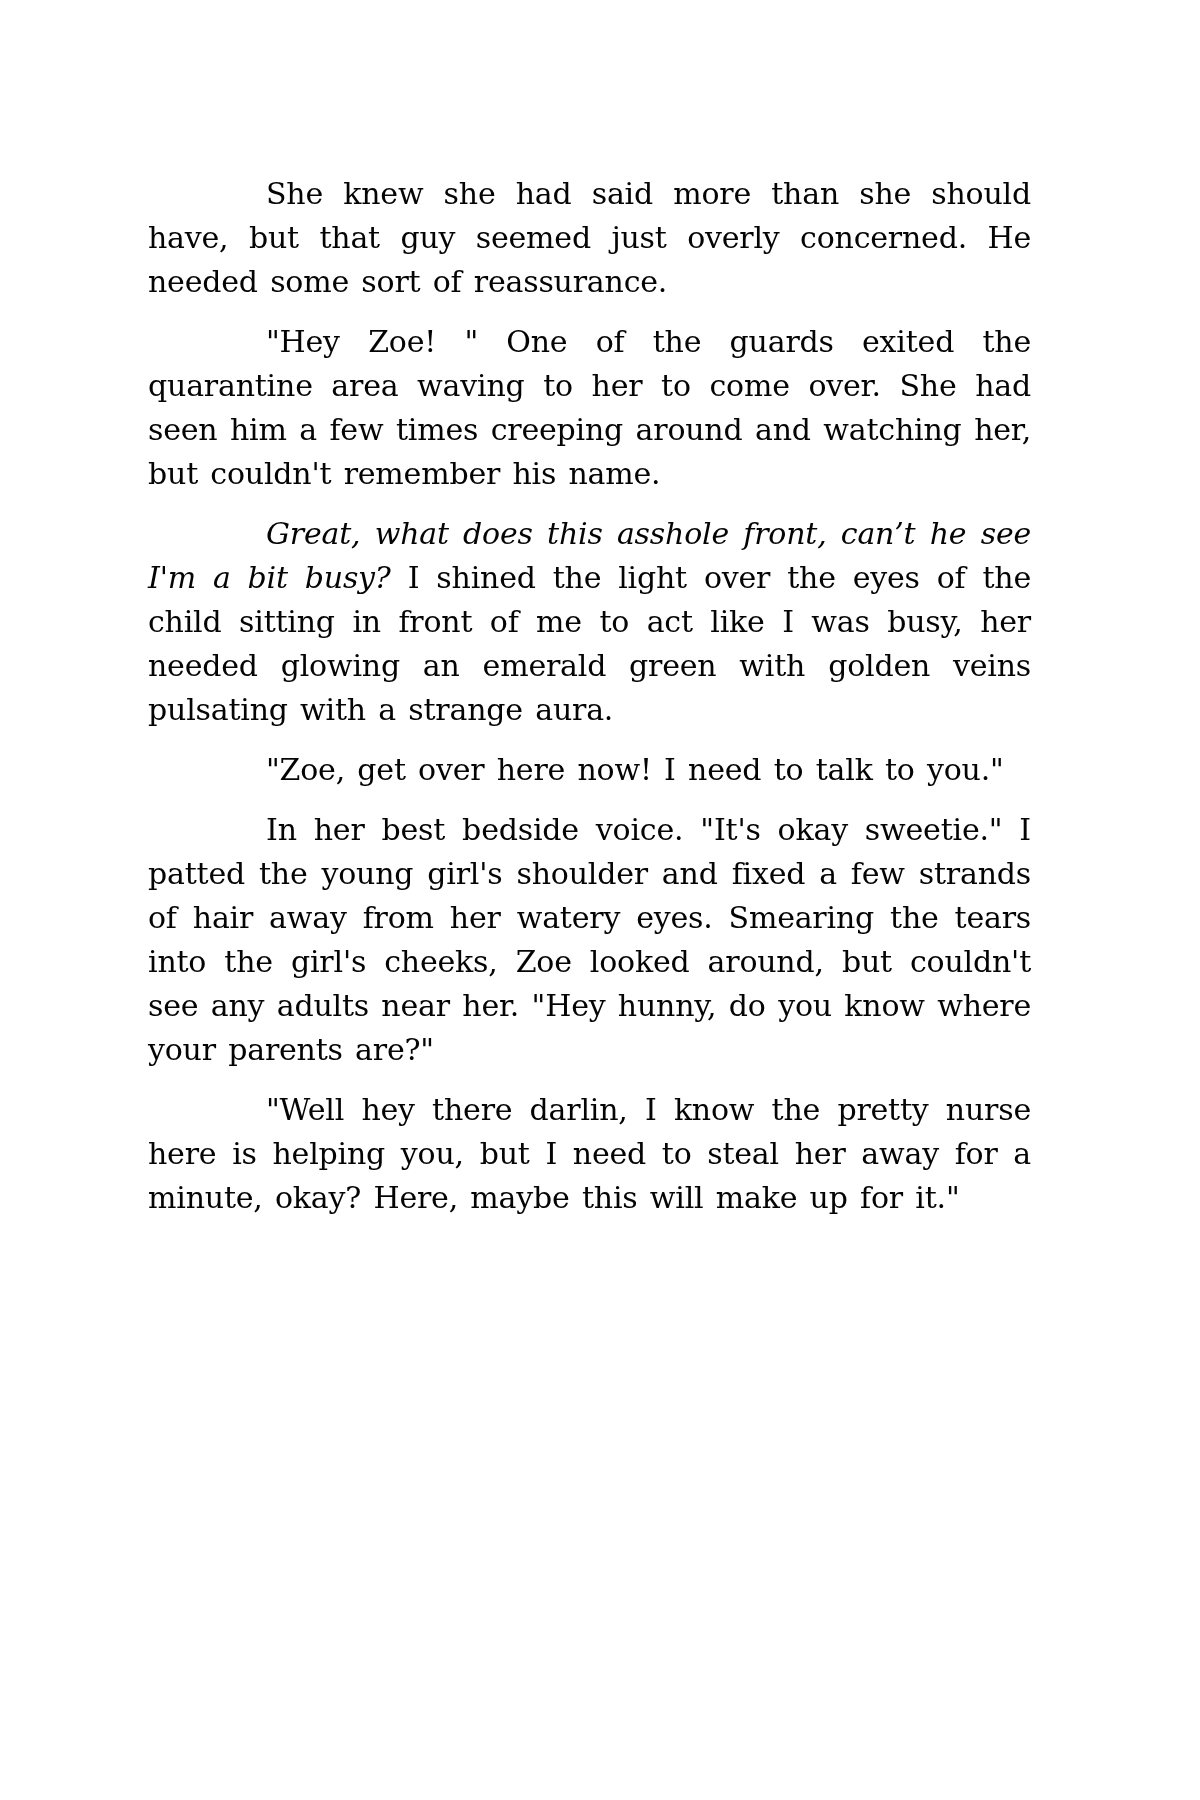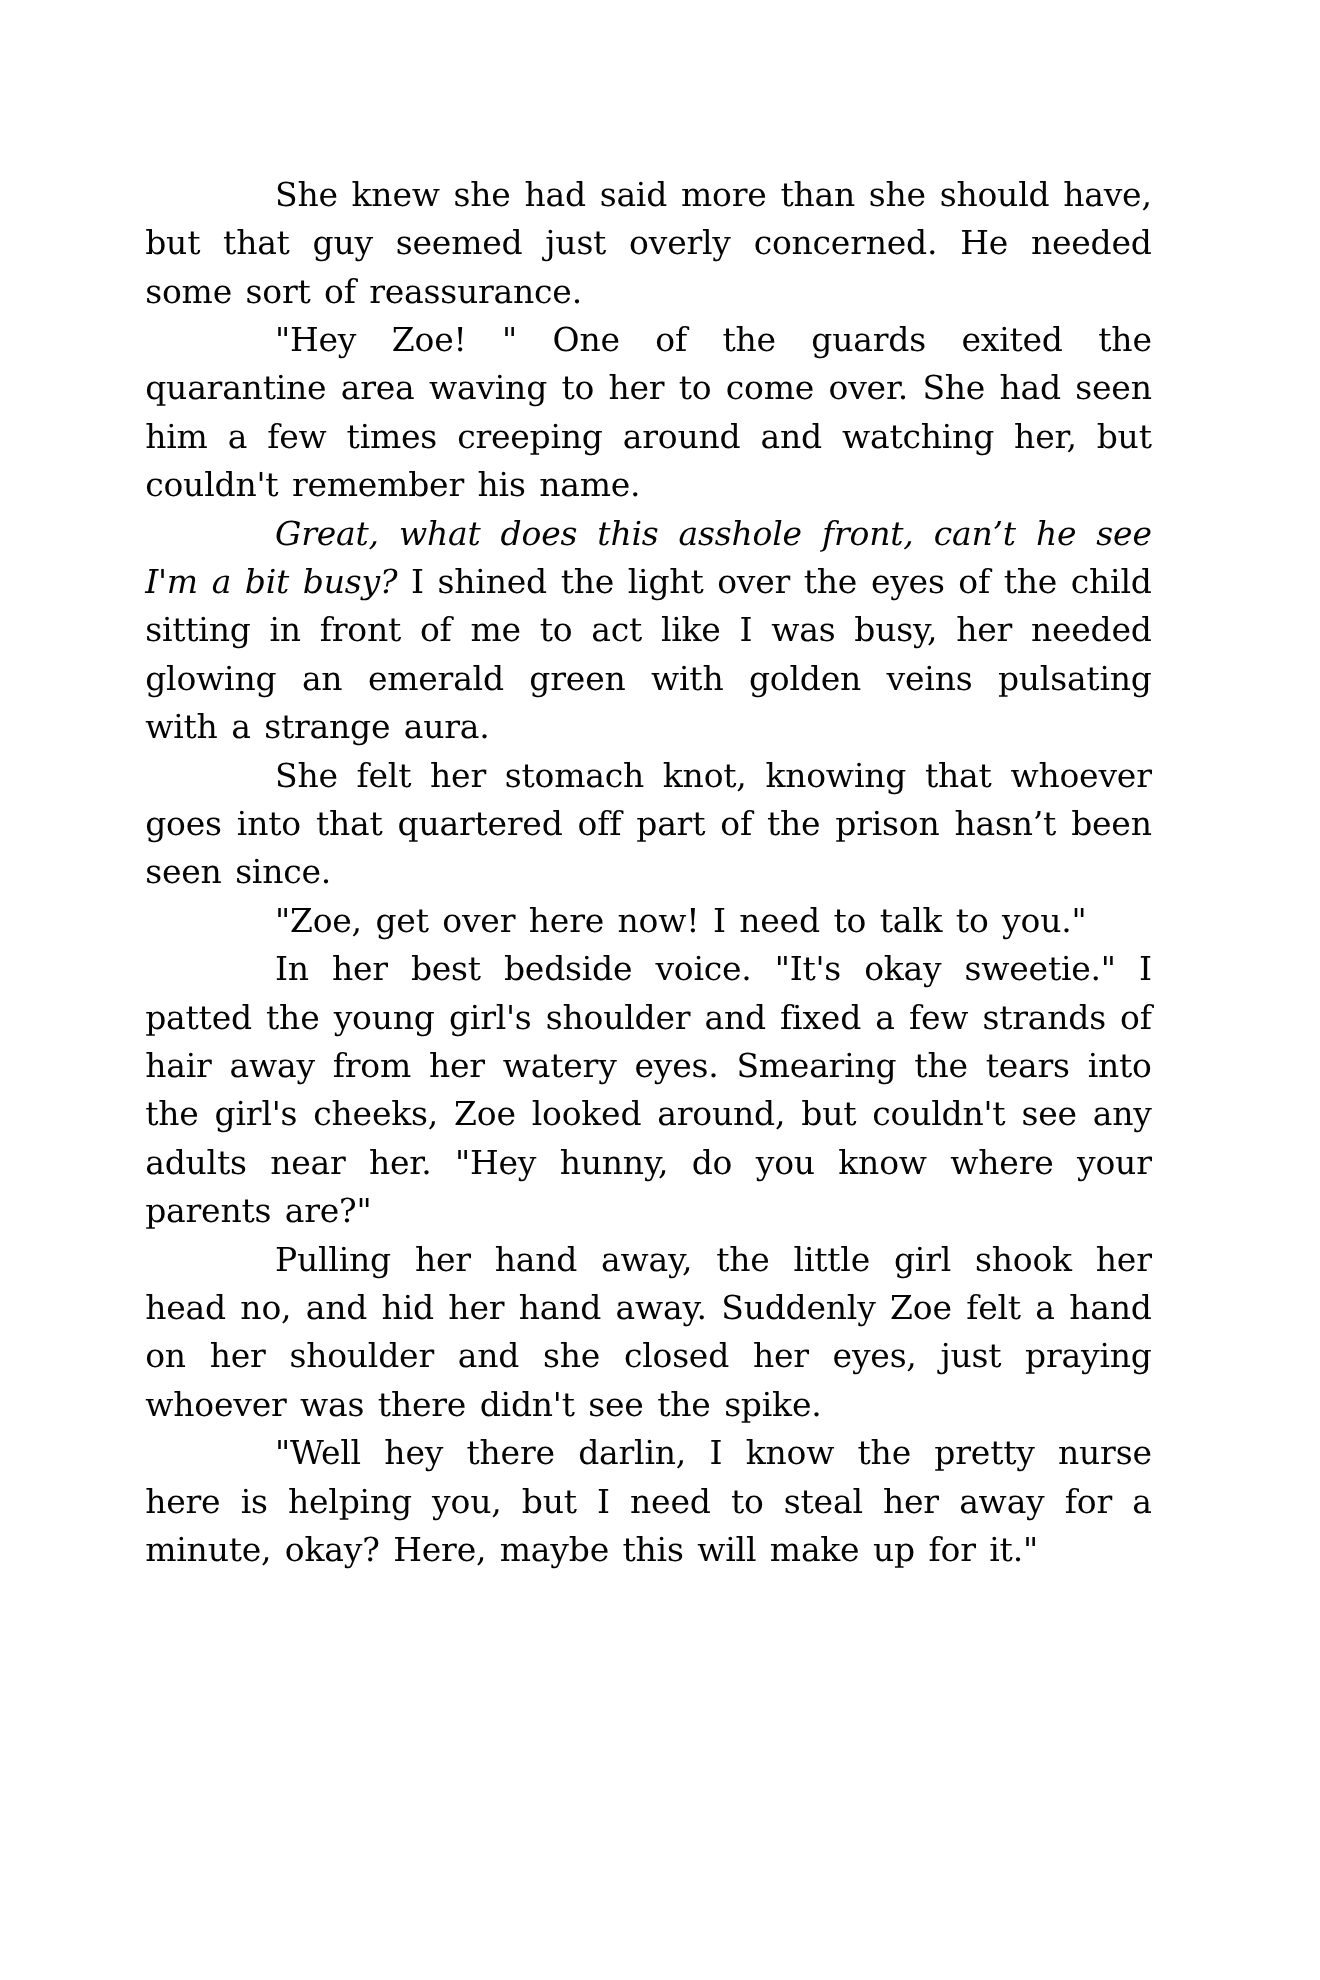--- a/index.html
+++ b/index.html
@@ -21,35 +21,33 @@
     top: 156px;
     width: 915px;
     color: #040404;
     font-size: 30px;
     line-height: 44px;
     text-align: justify;
     word-spacing: 3px;
     letter-spacing: -0.2px;
   }
   .story p {
-    margin: 0;
+    margin: 16px;
     padding: 0;
     text-indent: 118px;
   }
   .story .it {
     font-style: italic;
   }
 </style>
 </head>
 <body>
 
 <main class="page">
   <article class="story" id="story">
       <p><span>She knew she had said more than she should have, but that guy seemed just overly concerned. He needed some sort of reassurance.</span></p>
       <p><span>"Hey Zoe! " One of the guards exited the quarantine area waving to her to come over. She had seen him a few times creeping around and watching her, but couldn't remember his name.</span></p>
       <p><span class="it">Great, what does this asshole front, can’t he see I'm a bit busy?</span><span> I shined the light over the eyes of the child sitting in front of me to act like I was busy, her needed glowing an emerald green with golden veins pulsating with a strange aura.</span></p>
-      <p><span>She felt her stomach knot, knowing that whoever goes into that quartered off part of the prison hasn’t been seen since.</span></p>
       <p><span>"Zoe, get over here now! I need to talk to you."</span></p>
       <p><span>In her best bedside voice. "It's okay sweetie." I patted the young girl's shoulder and fixed a few strands of hair away from her watery eyes. Smearing the tears into the girl's cheeks, Zoe looked around, but couldn't see any adults near her. "Hey hunny, do you know where your parents are?"</span></p>
-      <p><span>Pulling her hand away, the little girl shook her head no, and hid her hand away. Suddenly Zoe felt a hand on her shoulder and she closed her eyes, just praying whoever was there didn't see the spike.</span></p>
       <p><span>"Well hey there darlin, I know the pretty nurse here is helping you, but I need to steal her away for a minute, okay? Here, maybe this will make up for it."</span></p>
     </article>
 </main>
 
 </body></html>

